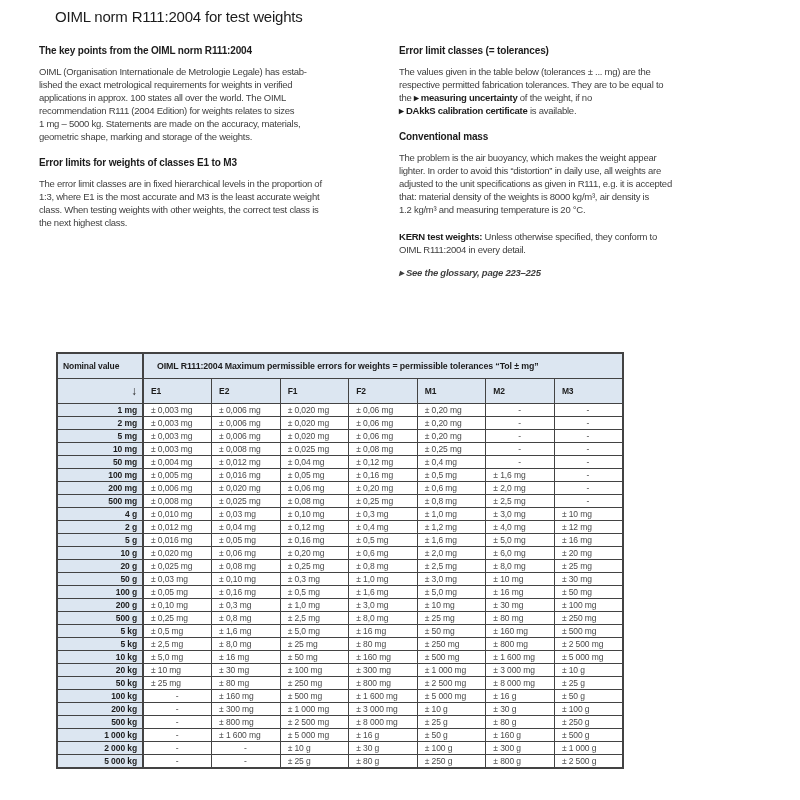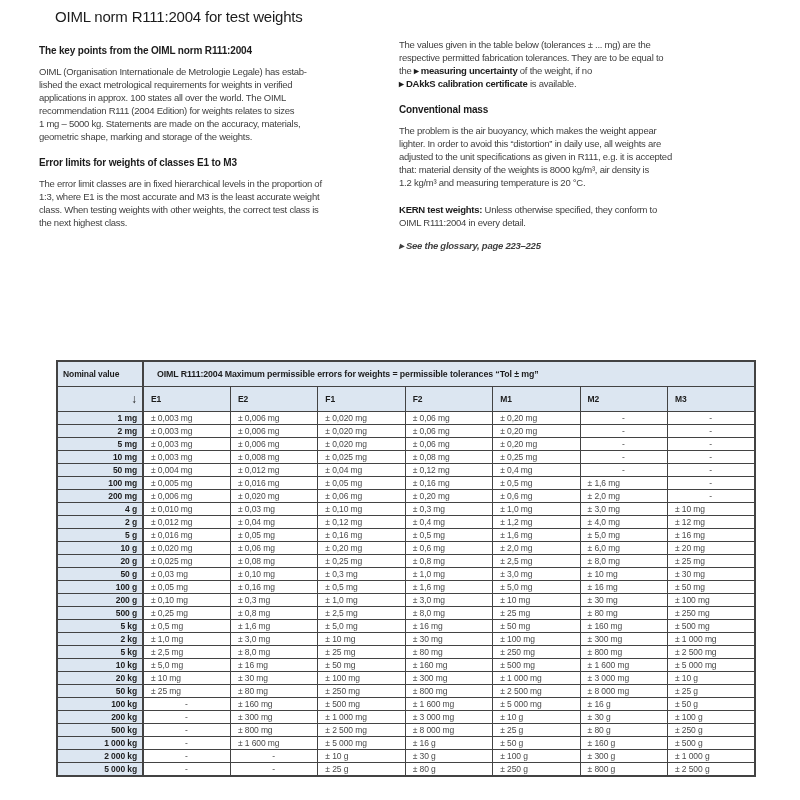--- a/index.html
+++ b/index.html
@@ -34,21 +34,21 @@
     font-size:9.5px; line-height:13px; letter-spacing:-0.25px;
     margin:0 0 14px; white-space:pre-line; color:#3f3f3f;
   }
   .col p b { color:#1c1c1c; }
   .glossary {
     font-weight:bold; font-style:italic; color:#1c1c1c;
     font-size:10px; margin-top:-4px !important;
   }
 
   table.tol {
-    position:absolute; left:56px; top:360px; width:700px;
+    position:absolute; left:56px; top:352px; width:568px;
     border-collapse:collapse; table-layout:fixed;
     border:2px solid var(--border-dark, #3a3a3a);
     font-size:8.5px; letter-spacing:-0.1px;
   }
   table.tol th, table.tol td {
     border:1px solid var(--border-dark, #4a4a4a);
     vertical-align:middle; overflow:hidden; white-space:nowrap;
   }
   table.tol thead th { background:var(--header-bg, #dce6f1); text-align:left; color:#1c1c1c; }
   .nominal-h { font-weight:bold; padding-left:5px; height:22px; border-right-width:2px !important; }
@@ -84,20 +84,21 @@
 recommendation R111 (2004 Edition) for weights relates to sizes
 1 mg – 5000 kg. Statements are made on the accuracy, materials,
 geometric shape, marking and storage of the weights.</p>
       <h2>Error limits for weights of classes E1 to M3</h2>
       <p>The error limit classes are in fixed hierarchical levels in the proportion of
 1:3, where E1 is the most accurate and M3 is the least accurate weight
 class. When testing weights with other weights, the correct test class is
 the next highest class.</p>
     </div>
     <div class="col right">
+      <h2>Error limit classes (= tolerances)</h2>
       <p><span>The values given in the table below (tolerances ± ... mg) are the
 respective permitted fabrication tolerances. They are to be equal to
 the </span><b>▸ measuring uncertainty</b><span> of the weight, if no
 </span><b>▸ DAkkS calibration certificate</b><span> is available.</span></p>
       <h2>Conventional mass</h2>
       <p>The problem is the air buoyancy, which makes the weight appear
 lighter. In order to avoid this “distortion” in daily use, all weights are
 adjusted to the unit specifications as given in R111, e.g. it is accepted
 that: material density of the weights is 8000 kg/m³, air density is
 1.2 kg/m³ and measuring temperature is 20 °C.</p>
@@ -199,20 +200,30 @@
           <th class="nom">200 mg</th>
           <td>± 0,006 mg</td>
           <td>± 0,020 mg</td>
           <td>± 0,06 mg</td>
           <td>± 0,20 mg</td>
           <td>± 0,6 mg</td>
           <td>± 2,0 mg</td>
           <td class="dash">-</td>
         </tr>
         <tr>
+          <th class="nom">500 mg</th>
+          <td>± 0,008 mg</td>
+          <td>± 0,025 mg</td>
+          <td>± 0,08 mg</td>
+          <td>± 0,25 mg</td>
+          <td>± 0,8 mg</td>
+          <td>± 2,5 mg</td>
+          <td class="dash">-</td>
+        </tr>
+        <tr>
           <th class="nom">4 g</th>
           <td>± 0,010 mg</td>
           <td>± 0,03 mg</td>
           <td>± 0,10 mg</td>
           <td>± 0,3 mg</td>
           <td>± 1,0 mg</td>
           <td>± 3,0 mg</td>
           <td>± 10 mg</td>
         </tr>
         <tr>
@@ -299,30 +310,20 @@
           <th class="nom">5 kg</th>
           <td>± 0,5 mg</td>
           <td>± 1,6 mg</td>
           <td>± 5,0 mg</td>
           <td>± 16 mg</td>
           <td>± 50 mg</td>
           <td>± 160 mg</td>
           <td>± 500 mg</td>
         </tr>
         <tr>
-          <th class="nom">2 kg</th>
-          <td>± 1,0 mg</td>
-          <td>± 3,0 mg</td>
-          <td>± 10 mg</td>
-          <td>± 30 mg</td>
-          <td>± 100 mg</td>
-          <td>± 300 mg</td>
-          <td>± 1 000 mg</td>
-        </tr>
-        <tr>
           <th class="nom">5 kg</th>
           <td>± 2,5 mg</td>
           <td>± 8,0 mg</td>
           <td>± 25 mg</td>
           <td>± 80 mg</td>
           <td>± 250 mg</td>
           <td>± 800 mg</td>
           <td>± 2 500 mg</td>
         </tr>
         <tr>

